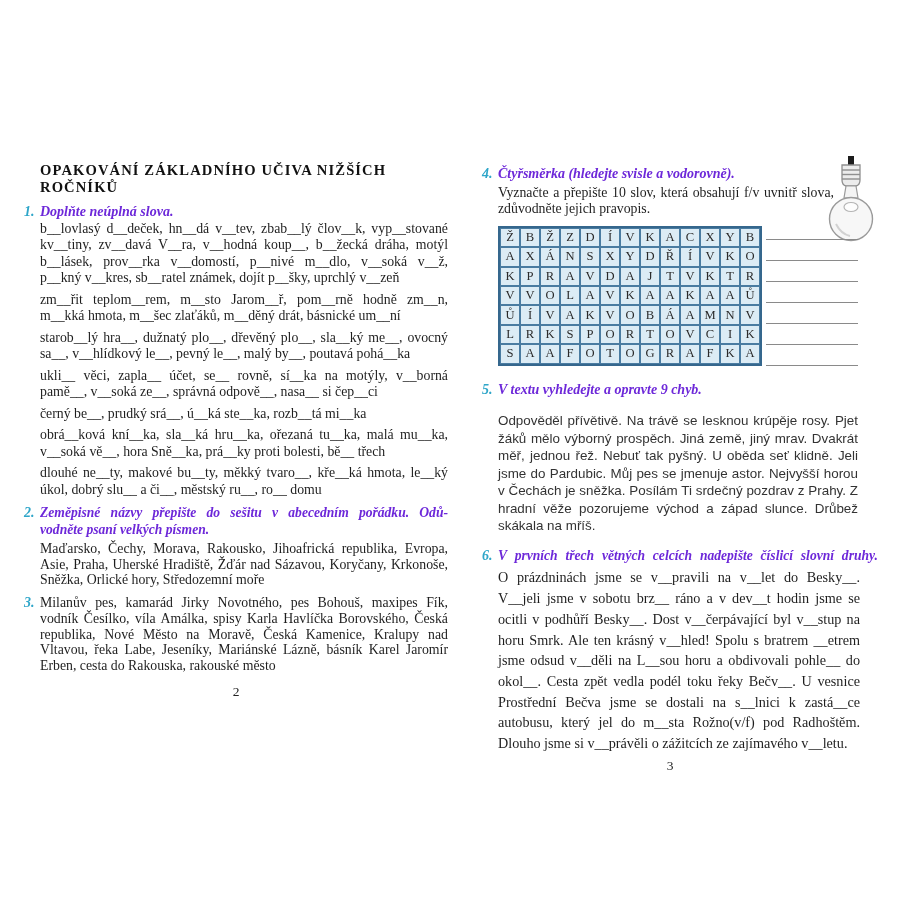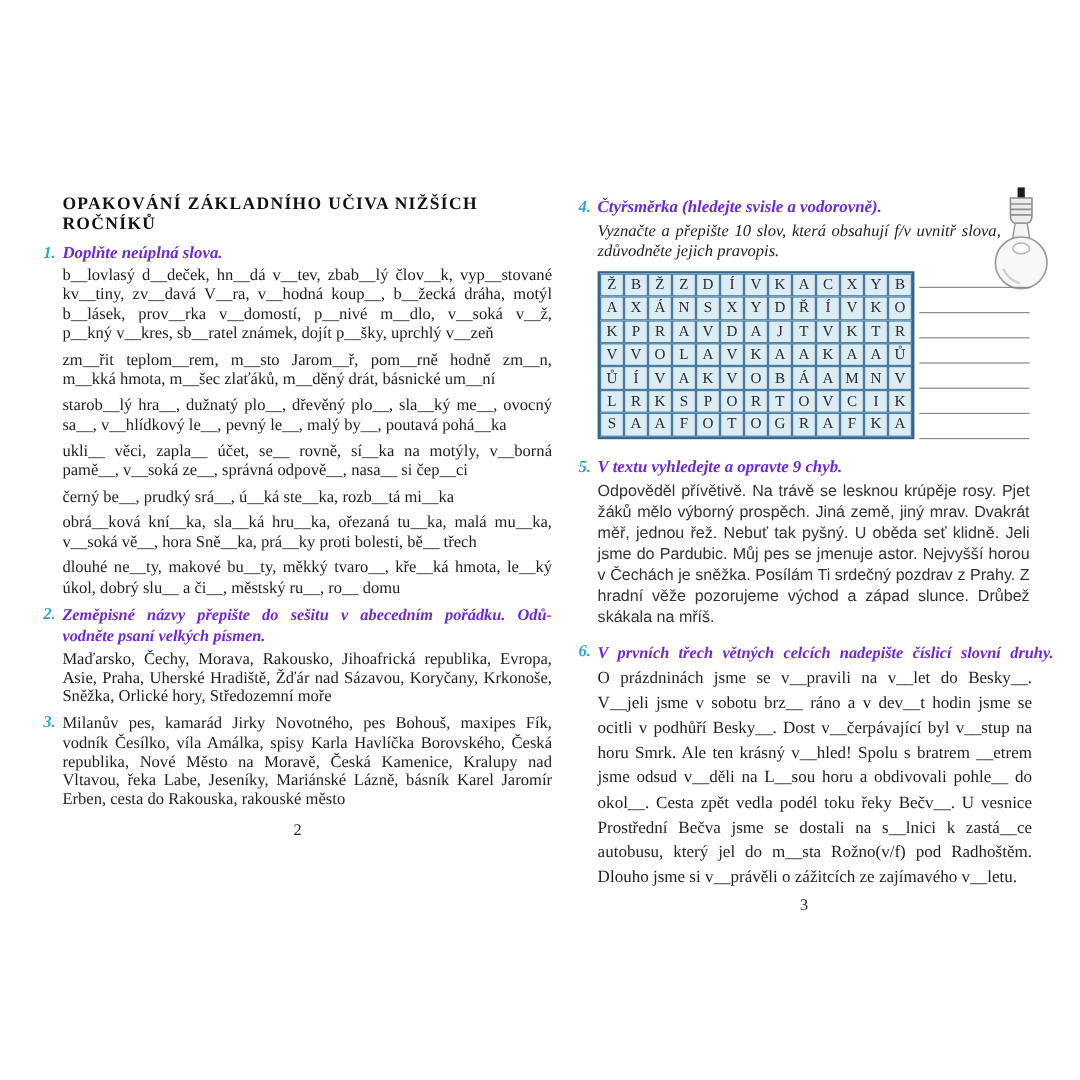--- a/index.html
+++ b/index.html
@@ -2,21 +2,21 @@
 <html><head>
 <meta charset="utf-8">
 <style>
   html,body { margin:0; padding:0; }
   body {
     width:900px; height:900px; position:relative; background:#ffffff;
     font-family:"Liberation Serif", serif; color:#1e1e1e;
     -webkit-font-smoothing:antialiased;
   }
   .page { position:absolute; }
-  .page-left  { left:36px;  top:162px; width:424px; }
+  .page-left  { left:24px;  top:162px; width:424px; }
   .page-right { left:482px; top:166px; width:396px; }
 
   .page-title {
     margin:0 0 8px 16px; font-size:14.6px; font-weight:bold;
     letter-spacing:1.1px; color:#111;
   }
 
   .ex { position:relative; }
   .ex-num {
     position:absolute; left:0; top:0; width:15px;
@@ -37,38 +37,38 @@
   .ex2, .ex3 { margin-top:7px; }
   .ex2 .jp, .ex3 .jp { font-size:13.8px; line-height:15.7px; margin-top:3px; }
   .ex2 .ex-title-lines, .ex6 .ex-title-lines { font-size:13.6px; }
 
   .pageno { text-align:center; font-size:13.5px; margin-top:10px; color:#222; }
   .page-right .pageno { margin-top:4px; padding-right:20px; }
 
   
   .ex4-sub {
     margin:2px 0 0 16px; width:336px;
-    font-style:italic; font-size:13.8px; line-height:16.2px;
+    font-size:13.8px; line-height:16.2px;
   }
   .ws-wrap { display:flex; margin:9px 0 0 16px; align-items:flex-start; }
   .ws-grid {
     display:grid; grid-template-columns:repeat(13,20px); grid-auto-rows:19.4px;
     border:2px solid #35678d; background:#dcecf5; box-sizing:content-box;
   }
   .ws-cell {
     border:1px solid #4a7ca1; display:flex; align-items:center; justify-content:center;
     font-size:12.6px; color:#2a2a2a; background:#dcecf5; box-sizing:border-box;
   }
   .answers { flex:1; margin-left:4px; margin-top:-7px; padding-right:20px; }
   .answer-line { height:20px; border-bottom:1.5px solid #8a8a8a; }
 
   .ex5 { margin-top:16px; }
   .ex5 .jp {
     font-family:"Liberation Sans", sans-serif; font-size:13.4px;
-    line-height:17.5px; color:#333; padding-right:20px; margin-top:2px;
+    line-height:17.5px; color:#333; padding-right:20px; margin-top:14px;
   }
   .ex6 { margin-top:13px; }
   .ex6 .jp { font-size:14.2px; line-height:20.7px; padding-right:18px; margin-top:3px; }
 
   .bulb { position:absolute; top:-10px; right:4px; }
 </style>
 </head>
 <body>
 
 <div>

